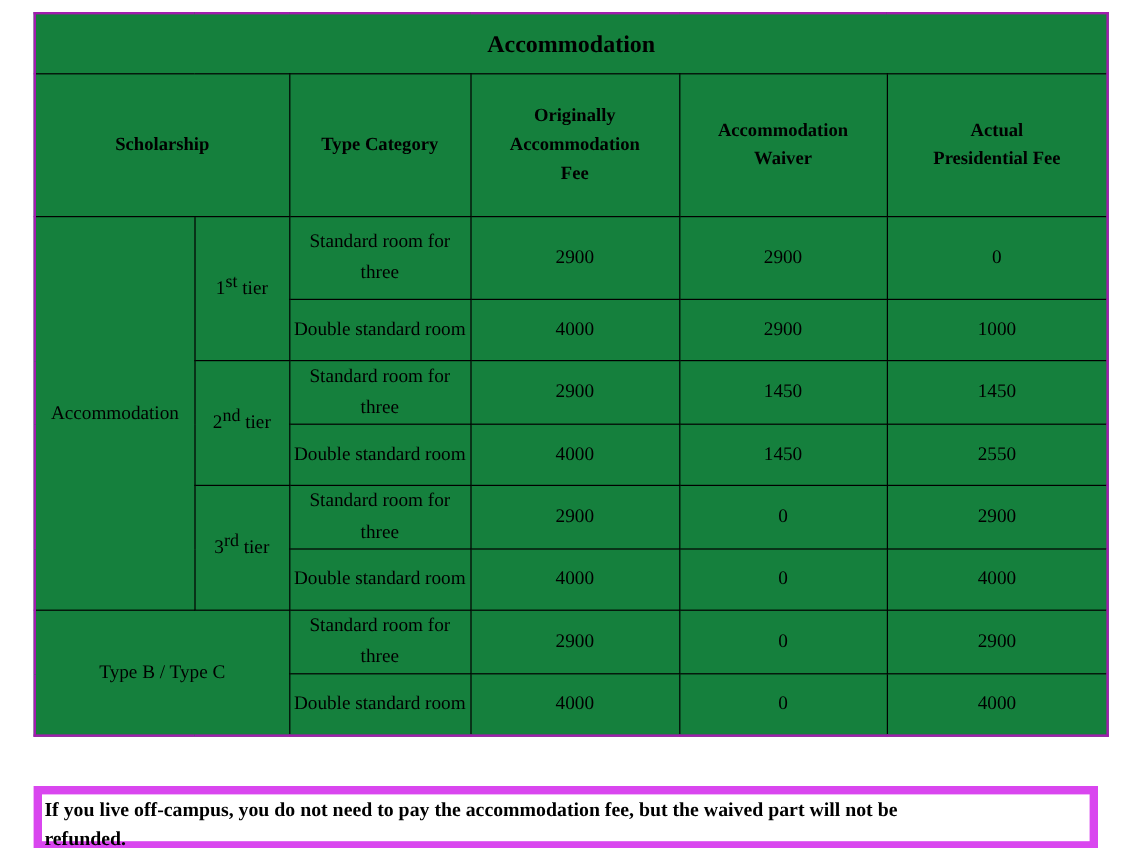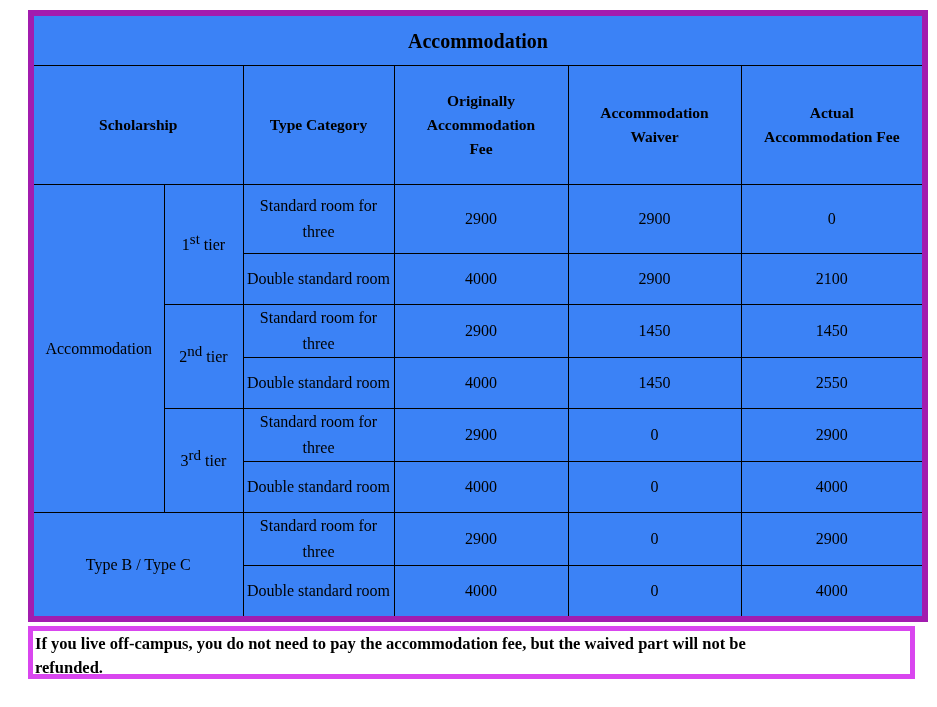--- a/index.html
+++ b/index.html
@@ -15,22 +15,22 @@
     color: #000000;
     overflow: hidden;
   }
   table.acc-table {
     position: absolute;
     left: 28px;
     top: 10px;
     width: 894px;
     table-layout: fixed;
     border-collapse: collapse;
-    border: 6px solid #a21caf;
-    background: #3b82f6;
+    border: 2px solid #a21caf;
+    background: #15803d;
   }
   table.acc-table td {
     border: 1px solid #000000;
     text-align: center;
     vertical-align: middle;
     padding: 0 3px;
     font-size: 16px;
     line-height: 26px;
     overflow: hidden;
   }
@@ -52,25 +52,25 @@
   sup.ord {
     font-size: 15px;
     line-height: 0;
     vertical-align: baseline;
     position: relative;
     top: -6px;
   }
   .footnote {
     position: absolute;
     left: 28px;
-    top: 626px;
+    top: 655px;
     width: 887px;
     height: 53px;
     box-sizing: border-box;
-    border: 5px solid #d946ef;
+    border: 7px solid #d946ef;
     background: #ffffff;
     font-size: 16.5px;
     font-weight: bold;
     line-height: 24px;
     padding: 1px 2px 0 2px;
     text-align: left;
   }
 </style>
 </head>
 <body>
@@ -97,38 +97,38 @@
       <div>Originally</div>
       <div>Accommodation</div>
       <div>Fee</div>
     </td>
     <td>
       <div>Accommodation</div>
       <div>Waiver</div>
     </td>
     <td>
       <div>Actual</div>
-      <div>Accommodation Fee</div>
+      <div>Presidential Fee</div>
     </td>
   </tr>
 
   <tr class="body-row tall">
     <td rowspan="6">Accommodation</td>
     <td rowspan="2"><span>1</span><sup class="ord">st</sup><span> tier</span></td>
     <td>Standard room for three</td>
     <td class="num-cell">2900</td>
     <td class="num-cell">2900</td>
     <td class="num-cell">0</td>
   </tr>
 
   <tr class="body-row">
     <td>Double standard room</td>
     <td class="num-cell">4000</td>
     <td class="num-cell">2900</td>
-    <td class="num-cell">2100</td>
+    <td class="num-cell">1000</td>
   </tr>
 
   <tr class="body-row">
     <td rowspan="2"><span>2</span><sup class="ord">nd</sup><span> tier</span></td>
     <td>Standard room for three</td>
     <td class="num-cell">2900</td>
     <td class="num-cell">1450</td>
     <td class="num-cell">1450</td>
   </tr>
 

